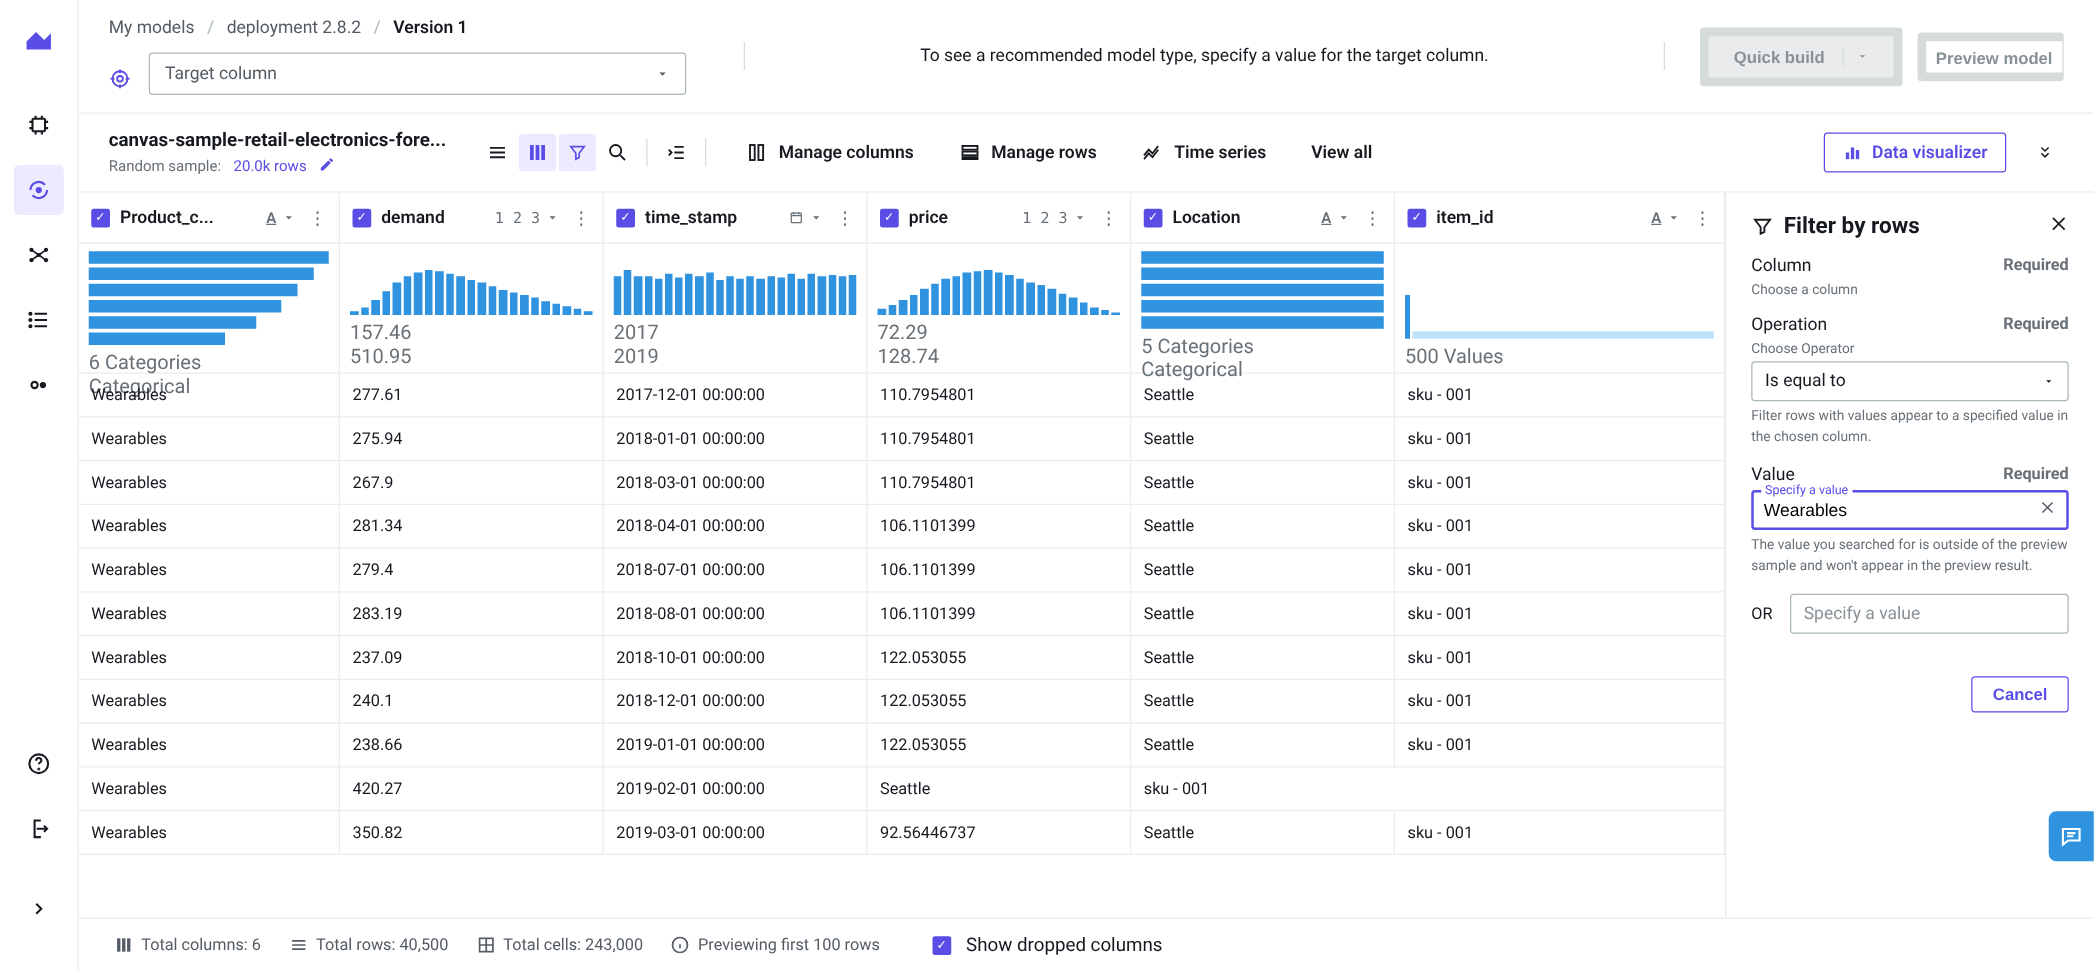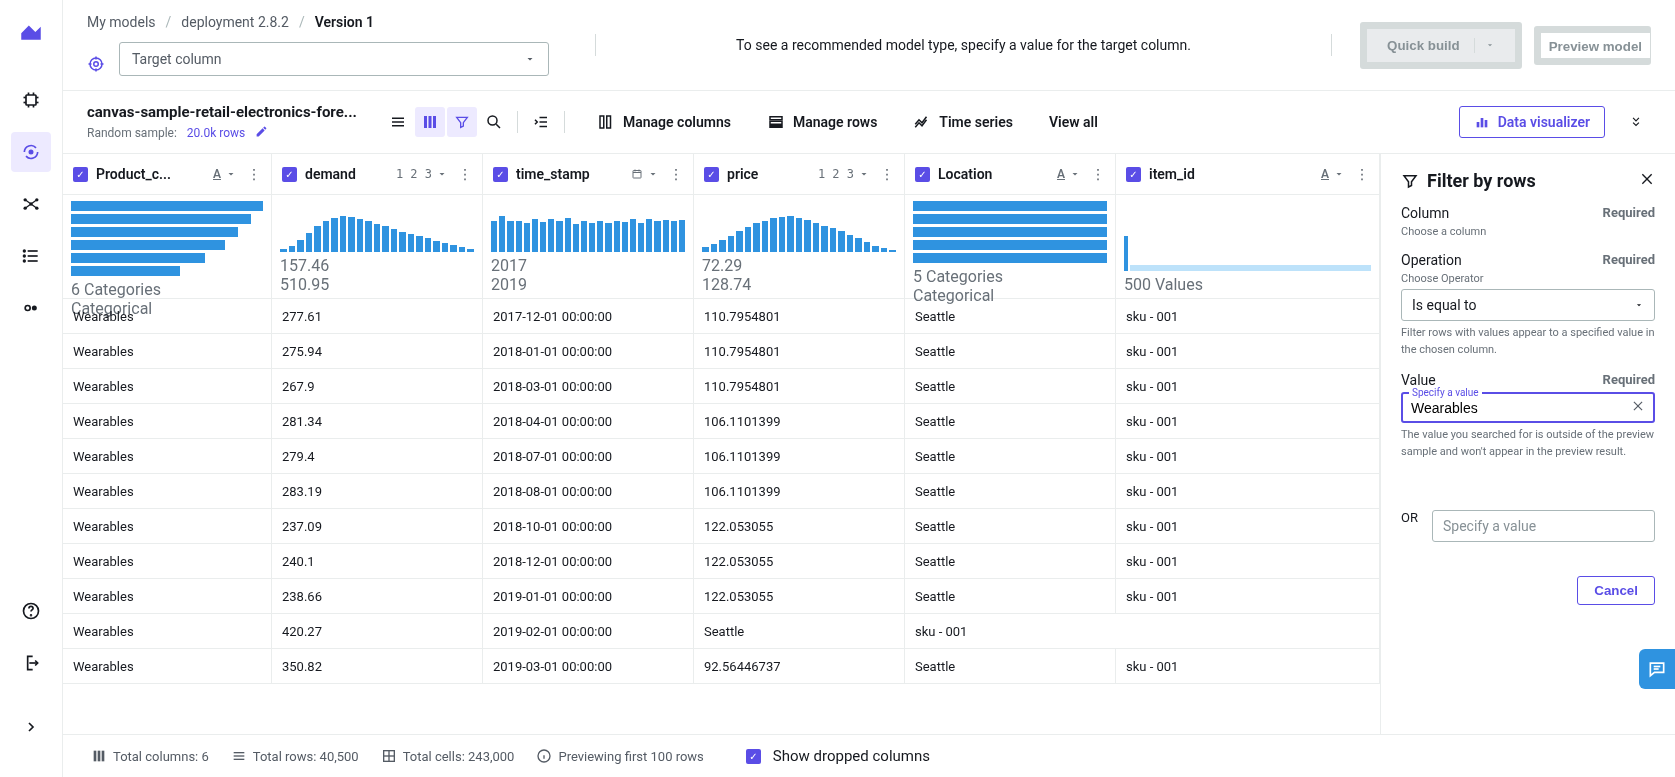--- a/index.html
+++ b/index.html
@@ -105,21 +105,21 @@
 .field-group { display: flex; flex-direction: column; gap: 4px; }
 .field-label { display: flex; justify-content: space-between; font-size: 14px; }
 .req { color: #687078; font-size: 13px; font-weight: bold; }
 .field-sub { font-size: 11px; color: #687078; }
 .select-box { border: 1px solid #aab7b8; border-radius: 3px; padding: 7px 10px; display: flex; justify-content: space-between; align-items: center; cursor: pointer; }
 .helper { font-size: 11px; color: #687078; line-height: 1.5; }
 .input-box { border: 2px solid #5a4de6; border-radius: 3px; padding: 5px 8px; display: flex; align-items: center; position: relative; }
 .input-box input { border: none; outline: none; flex: 1; font-size: 14px; }
 .input-tag { position: absolute; top: -7px; left: 6px; background: #fff; font-size: 10px; color: #5a4de6; padding: 0 3px; }
 .clear-x { cursor: pointer; color: #545b64; }
-.or-row { display: flex; align-items: flex-start; gap: 14px; margin-top: 36px; }
+.or-row { display: flex; align-items: center; gap: 14px; }
 .or-lbl { font-size: 13px; }
 .or-input { flex: 1; border: 1px solid #aab7b8; border-radius: 3px; padding: 7px 10px; color: #879196; }
 .panel-actions { display: flex; justify-content: flex-end; margin-top: 20px; }
 .btn-cancel { border: 1px solid #5a4de6; color: #5a4de6; background: #fff; border-radius: 3px; padding: 6px 16px; font-weight: 600; cursor: pointer; }
 
 .chat-fab { position: absolute; right: 0; bottom: 88px; width: 36px; height: 40px; background: #2f93e0; color: #fff; display: flex; align-items: center; justify-content: center; border-radius: 6px 0 0 6px; cursor: pointer; }
 </style>
 </head>
 <body>
 

